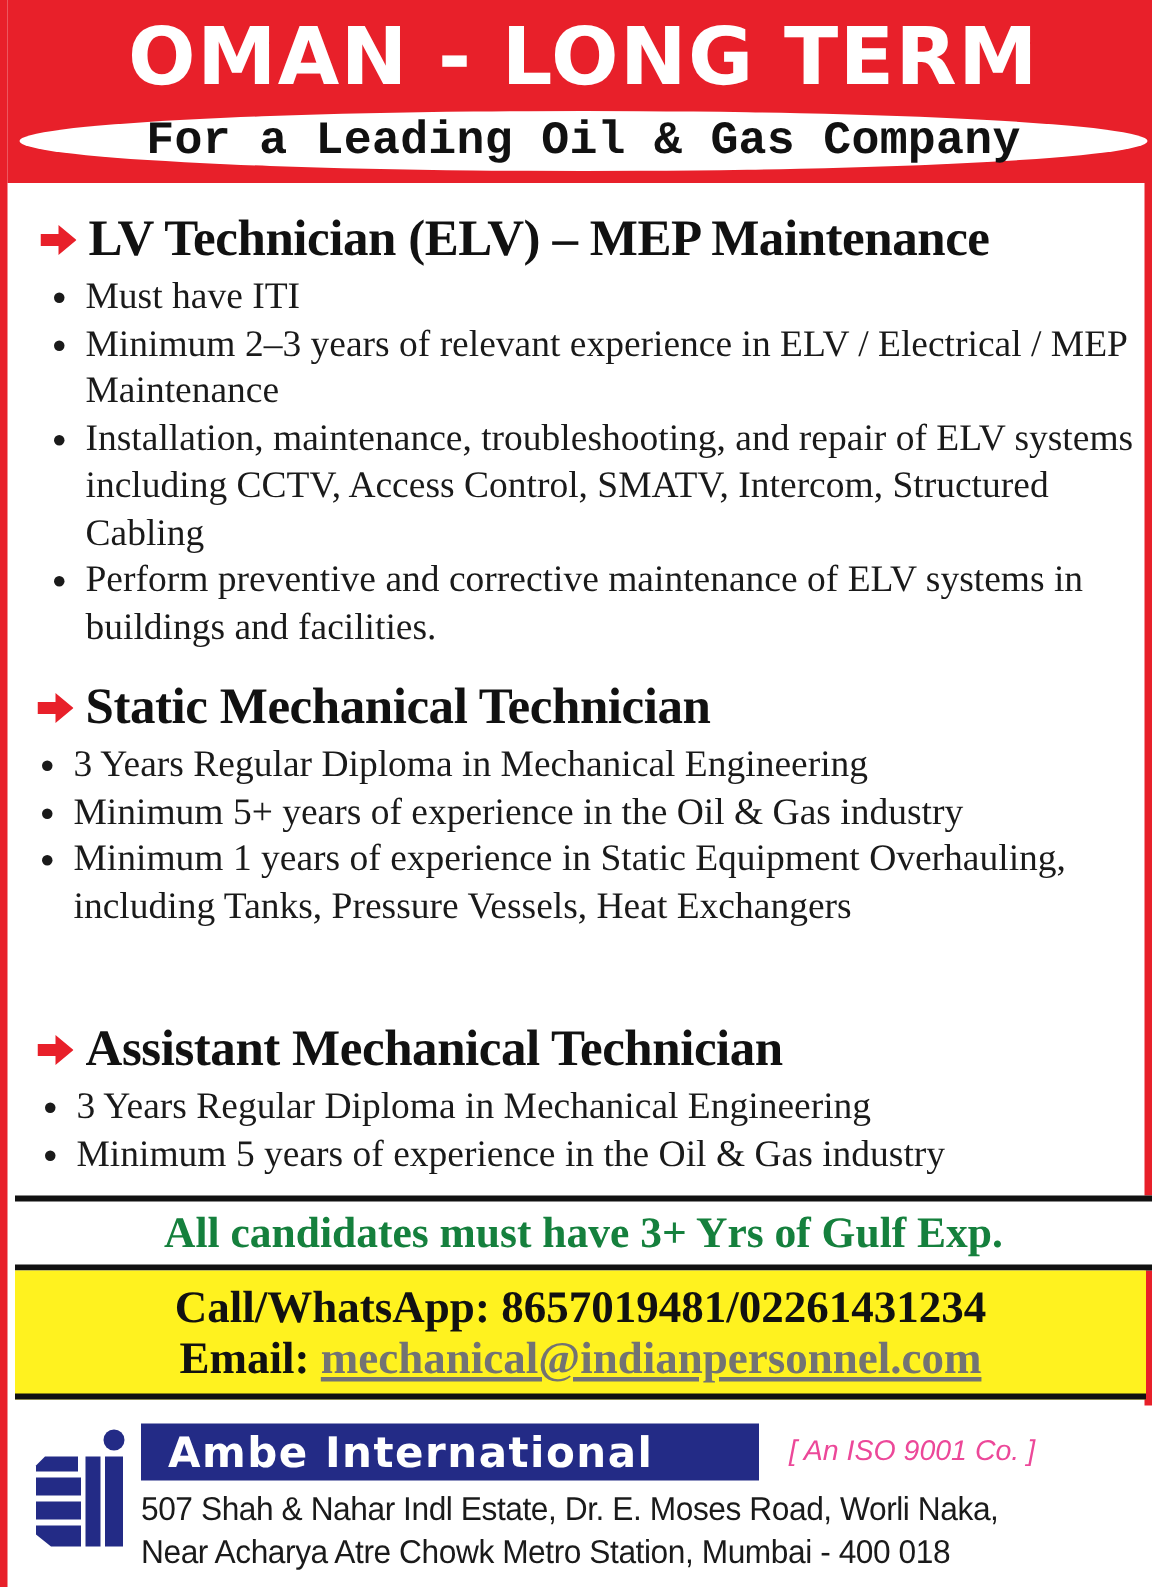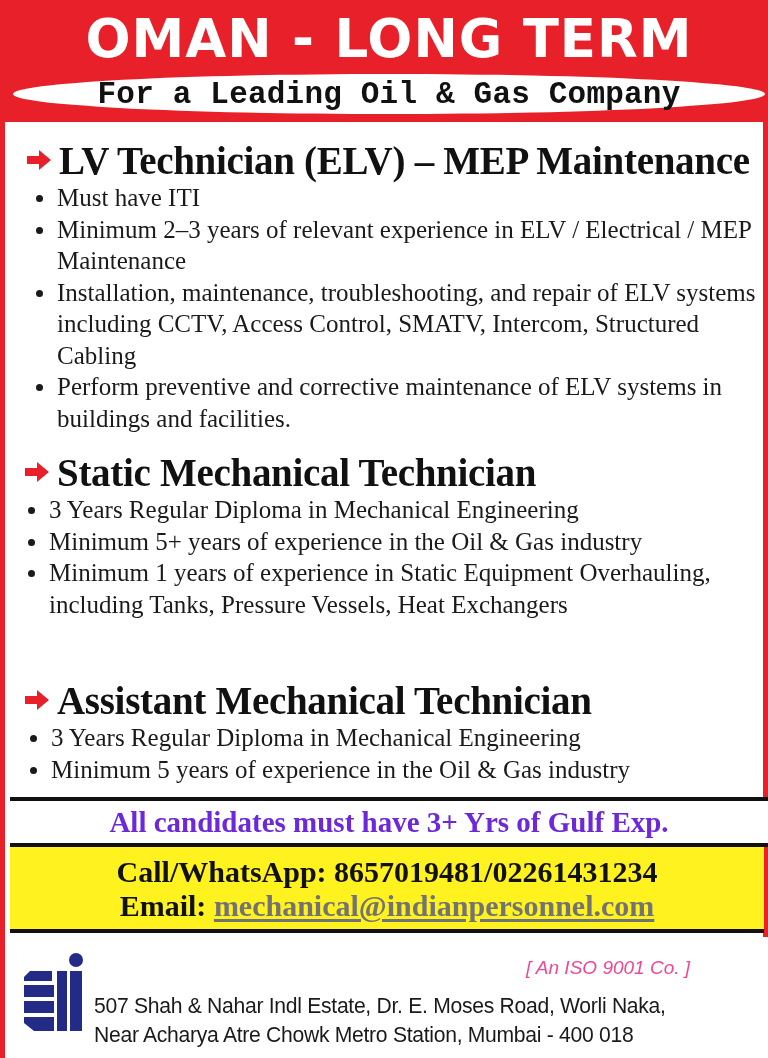--- a/index.html
+++ b/index.html
@@ -37,21 +37,21 @@
   .content { position: absolute; left: 0; top: 122px; width: 768px; }
 
   .job { position: absolute; left: 22px; width: 730px; }
   .job-title {
     display: flex; align-items: center; height: 40px;
   }
   .arrow {
     width: 24px; height: 20px; margin-right: 8px; flex: 0 0 24px;
   }
   .job-title-text {
-    font-family: "Liberation Serif", serif; font-weight: bold; font-size: 39px;
+    font-family: "Liberation Serif", serif; font-weight: bold; font-size: 34px;
     color: #111111; letter-spacing: -0.3px; white-space: nowrap;
   }
   .bullets { list-style: none; margin-top: 2px; }
   .bullets li {
     position: relative; padding-left: 30px;
     font-family: "Liberation Serif", serif; font-size: 25px; line-height: 31.5px;
     color: #1a1a1a;
   }
   .bullets li::before {
     content: ""; position: absolute; left: 9px; top: 13px;
@@ -60,21 +60,21 @@
 
   
   .notice {
     position: absolute; left: 5px; top: 797px; width: 758px; height: 50px;
     border-top: 4px solid #111111; border-bottom: 4px solid #111111;
     display: flex; align-items: center; justify-content: center;
     background: #ffffff;
   }
   .notice span {
     font-family: "Liberation Serif", serif; font-weight: bold; font-size: 29px;
-    color: #6d28d9;
+    color: #15803d;
   }
 
   .contact {
     position: absolute; left: 5px; top: 847px; width: 754px; height: 86px;
     background: #fff21f; border-bottom: 4px solid #111111;
     padding-top: 8px; text-align: center;
   }
   .contact-line {
     font-family: "Liberation Serif", serif; font-weight: bold; font-size: 30px;
     color: #111111; line-height: 34px;
@@ -182,20 +182,23 @@
       <polygon points="8,22 30,22 30,32 2,32 2,28" fill="#232b86"></polygon>
       <rect x="2" y="36" width="30" height="12" fill="#232b86"></rect>
       <rect x="2" y="52" width="30" height="12" fill="#232b86"></rect>
       <polygon points="2,68 32,68 32,82 12,82 2,74" fill="#232b86"></polygon>
 
       <rect x="35" y="22" width="10" height="60" fill="#232b86"></rect>
 
       <rect x="48" y="22" width="12" height="60" fill="#232b86"></rect>
       <circle cx="54" cy="11" r="7" fill="#232b86"></circle>
     </svg>
+    <div class="brand-box">
+      <span>Ambe International</span>
+    </div>
     <div class="iso">[ An ISO 9001 Co. ]</div>
     <div class="address">
       <div>507 Shah &amp; Nahar Indl Estate, Dr. E. Moses Road, Worli Naka,</div>
       <div>Near Acharya Atre Chowk Metro Station, Mumbai - 400 018</div>
     </div>
   </div>
 
 </div>
 
 </body></html>

